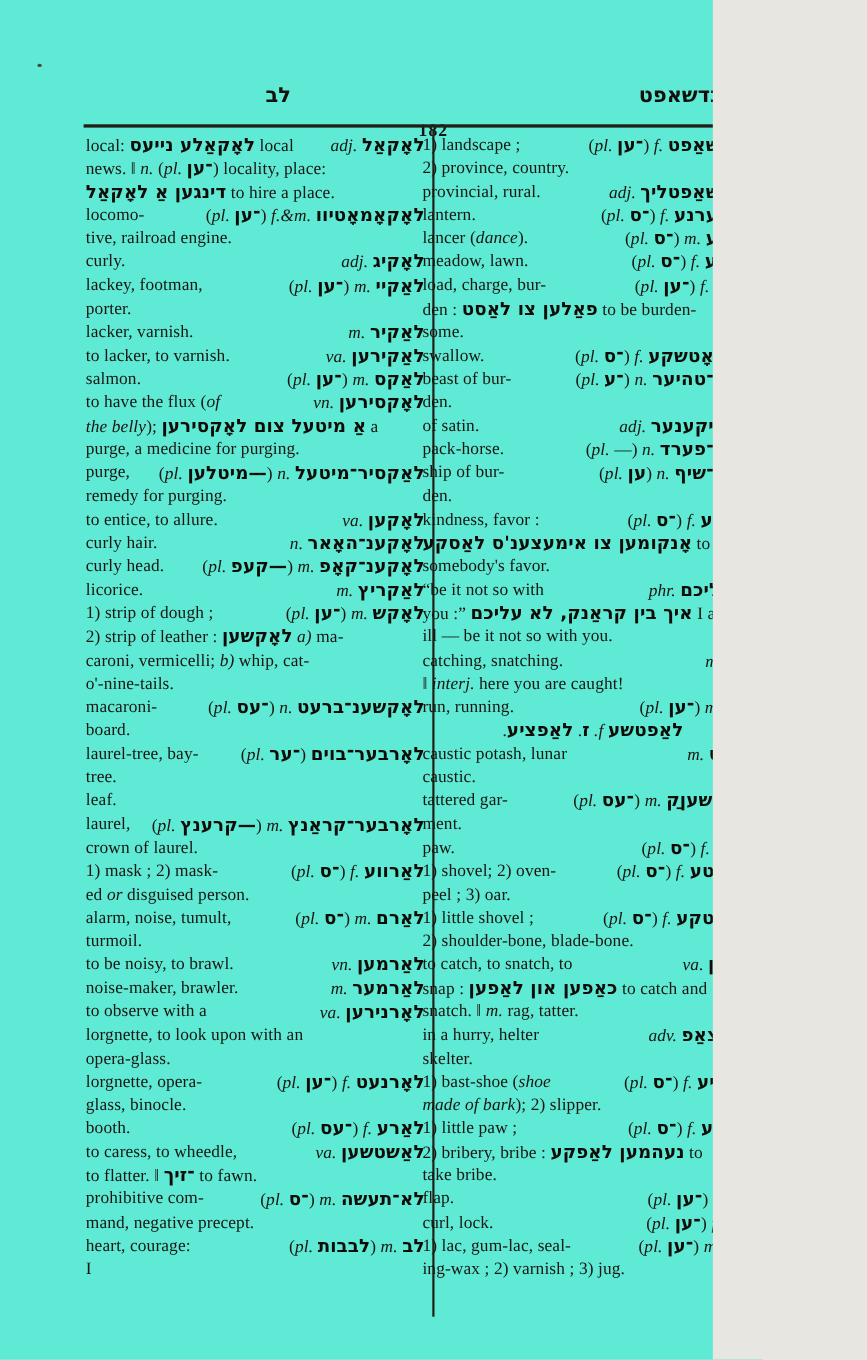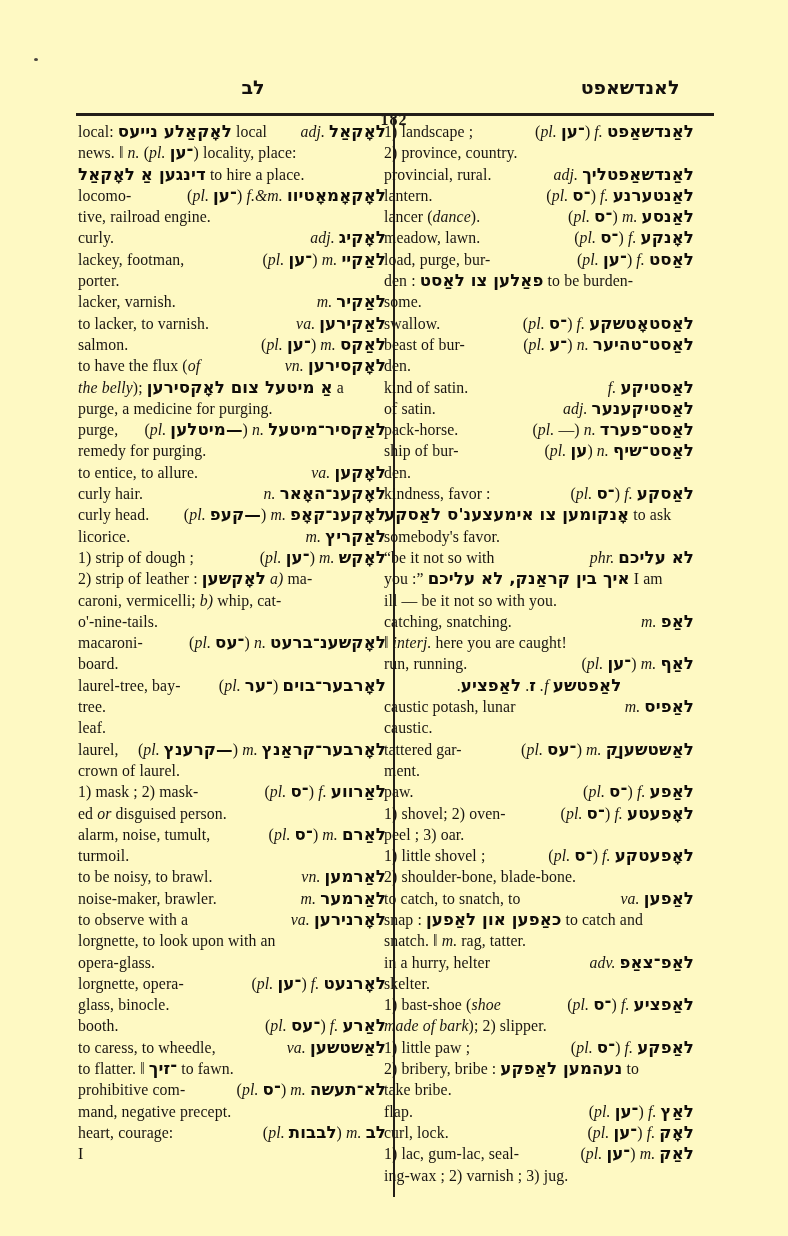--- a/index.html
+++ b/index.html
@@ -3,22 +3,22 @@
 <meta charset="utf-8">
 <style>
   html,body{margin:0;padding:0;}
   body{
     background:#e8e6e0;
     font-family:"Liberation Serif","DejaVu Serif",serif;
     color:#191511;
   }
   .page{
     position:relative;
-    width:788px;height:1236px;
-    background:#fef9c3;
+    width:648px;height:1236px;
+    background:#5eead4;
     overflow:hidden;
   }
   .speck{
     position:absolute;left:34px;top:58px;
     width:4px;height:3px;border-radius:50%;
     background:#4a463f;
   }
   .header-guide{
     position:absolute;top:76px;
     font-family:"DejaVu Sans",sans-serif;
@@ -272,43 +272,39 @@
       </div>
       <div class="line">
         <span class="seg sl">lancer (<i>dance</i>).</span>
         <span class="seg sr">(<i>pl.</i> <span class="he" dir="rtl">־ס</span>) <i>m.</i> <span class="he" dir="rtl">לאַנסע</span></span>
       </div>
       <div class="line">
         <span class="seg sl">meadow, lawn.</span>
         <span class="seg sr">(<i>pl.</i> <span class="he" dir="rtl">־ס</span>) <i>f.</i> <span class="he" dir="rtl">לאָנקע</span></span>
       </div>
       <div class="line">
-        <span class="seg sl">load, purge, bur-</span>
+        <span class="seg sl">load, charge, bur-</span>
         <span class="seg sr">(<i>pl.</i> <span class="he" dir="rtl">־ען</span>) <i>f.</i> <span class="he" dir="rtl">לאַסט</span></span>
       </div>
       <div class="line">
         <span class="seg sl">den : <span class="he" dir="rtl">פאַלען צו לאַסט</span> to be burden-</span>
       </div>
       <div class="line">
         <span class="seg sl">some.</span>
       </div>
       <div class="line">
         <span class="seg sl">swallow.</span>
         <span class="seg sr">(<i>pl.</i> <span class="he" dir="rtl">־ס</span>) <i>f.</i> <span class="he" dir="rtl">לאַסטאָטשקע</span></span>
       </div>
       <div class="line">
         <span class="seg sl">beast of bur-</span>
         <span class="seg sr">(<i>pl.</i> <span class="he" dir="rtl">־ע</span>) <i>n.</i> <span class="he" dir="rtl">לאַסט־טהיער</span></span>
       </div>
       <div class="line">
         <span class="seg sl">den.</span>
-      </div>
-      <div class="line">
-        <span class="seg sl">kind of satin.</span>
-        <span class="seg sr"><i>f.</i> <span class="he" dir="rtl">לאַסטיקע</span></span>
       </div>
       <div class="line">
         <span class="seg sl">of satin.</span>
         <span class="seg sr"><i>adj.</i> <span class="he" dir="rtl">לאַסטיקענער</span></span>
       </div>
       <div class="line">
         <span class="seg sl">pack-horse.</span>
         <span class="seg sr">(<i>pl.</i> —) <i>n.</i> <span class="he" dir="rtl">לאַסט־פערד</span></span>
       </div>
       <div class="line">

